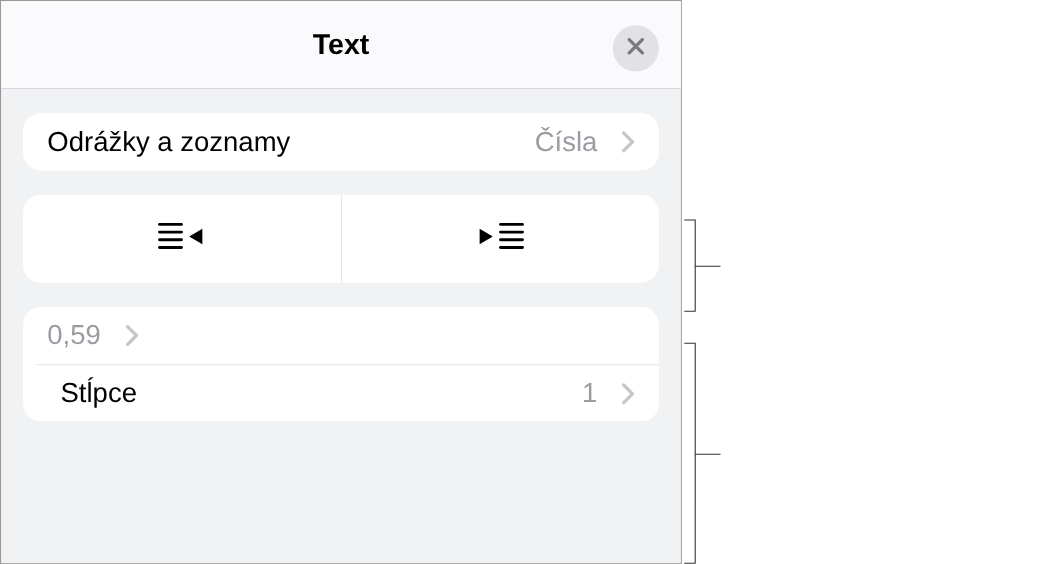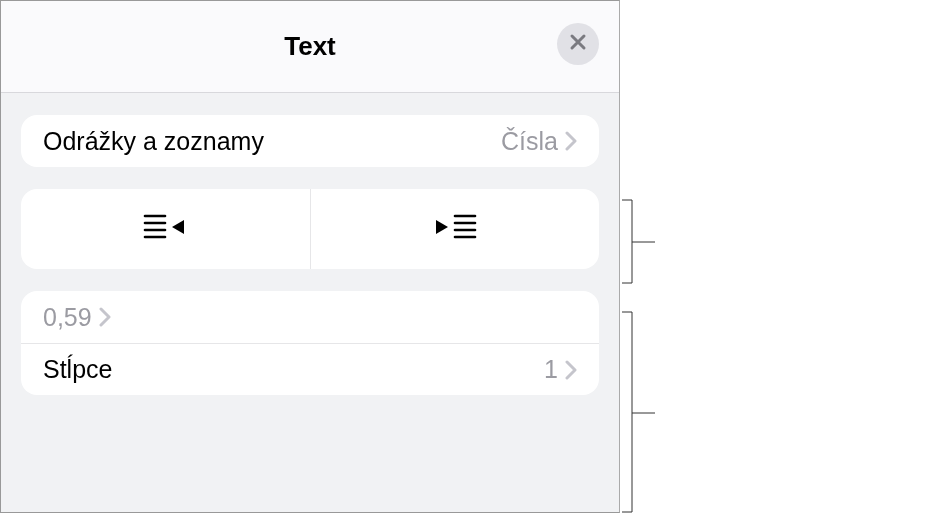--- a/index.html
+++ b/index.html
@@ -13,21 +13,21 @@
     .panel {
       width: 620px;
       height: 513px;
       background: #f1f2f4;
       border: 1px solid #999;
       border-right: 1px solid #aaa;
       position: relative;
       overflow: hidden;
     }
     .panel-header {
-      height: 92px;
+      height: 80px;
       background: #fafafc;
       border-bottom: 1px solid #d8d8dc;
       display: flex;
       align-items: center;
       justify-content: center;
       position: relative;
     }
     .panel-title {
       font-size: 26px;
       font-weight: 600;
@@ -54,30 +54,30 @@
       overflow: hidden;
     }
     .row {
       height: 52px;
       padding: 0 22px;
       display: flex;
       align-items: center;
       justify-content: space-between;
       cursor: pointer;
     }
-    .row + .row { border-top: 1px solid #e6e6e8; }
+    .row + .row { border-top: 1px solid #e6e6e8; margin-left: 12px; }
     .row-label {
       font-size: 25px;
       color: #000;
       font-weight: 400;
     }
     .row-right {
       display: flex;
       align-items: center;
-      gap: 7px;
+      gap: 22px;
     }
     .row-value {
       font-size: 25px;
       color: #9b9ba2;
     }
     .chevron {
       width: 12px;
       height: 20px;
       flex-shrink: 0;
     }

